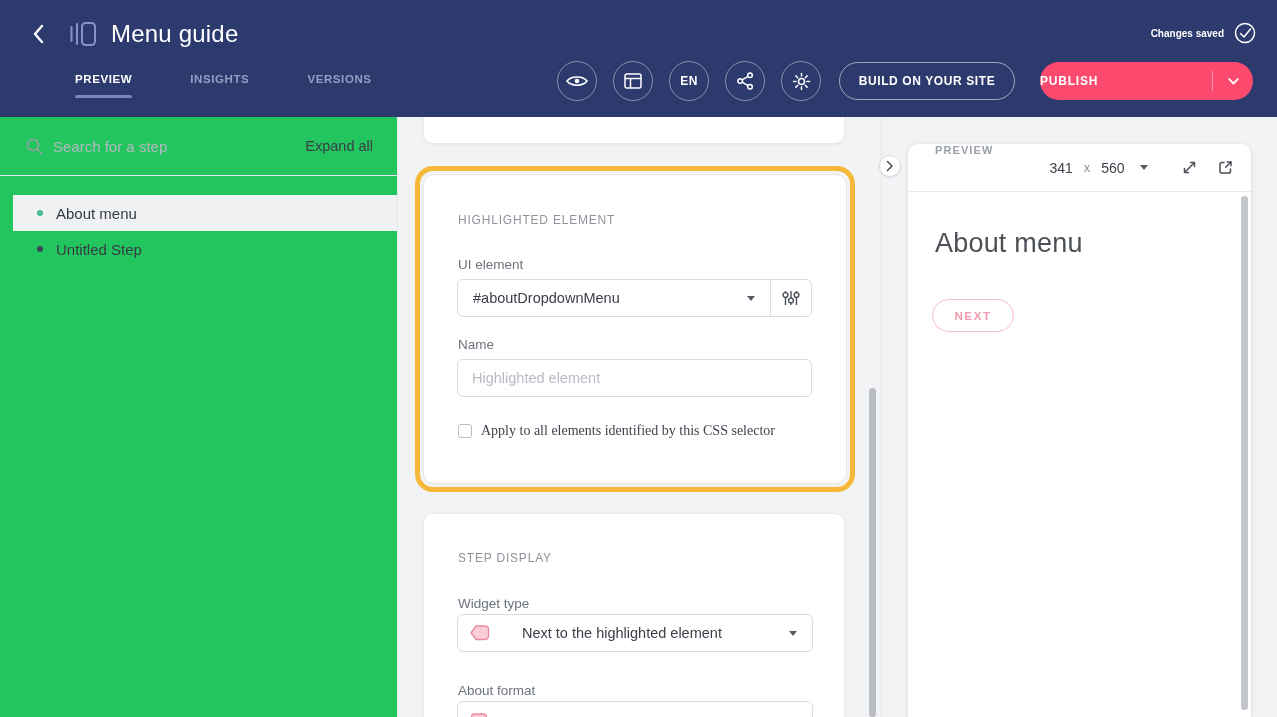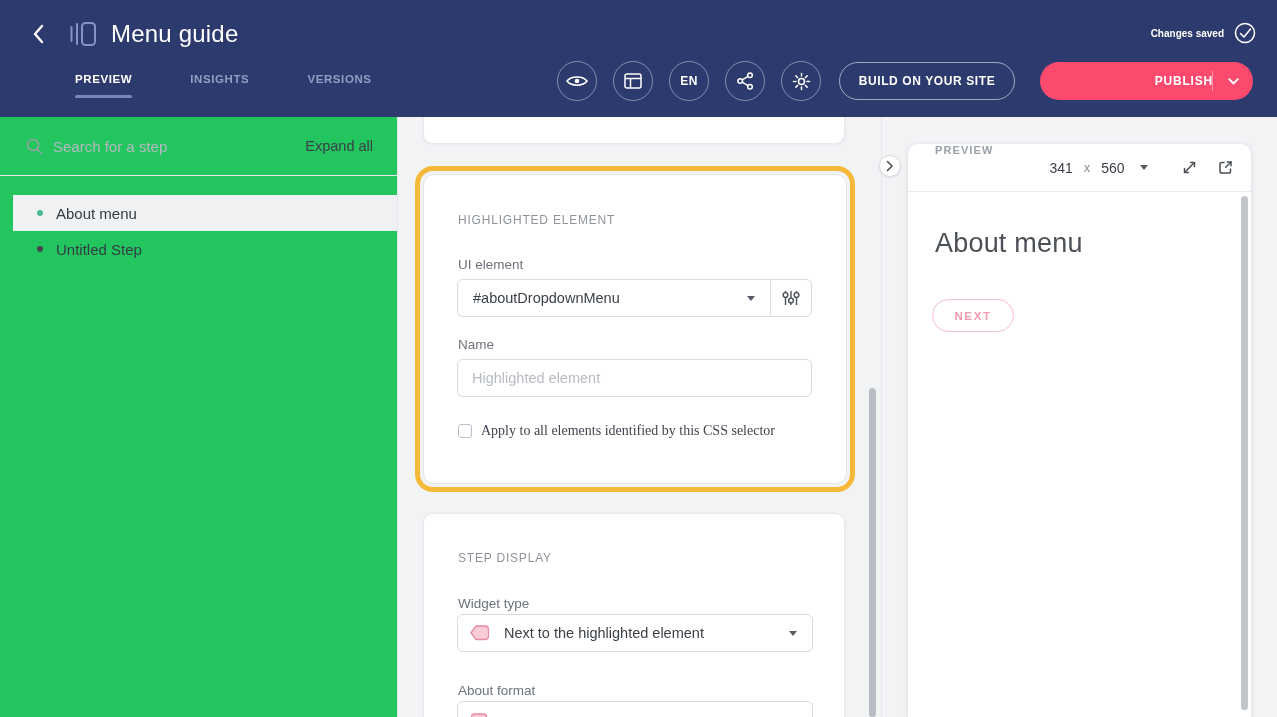--- a/index.html
+++ b/index.html
@@ -18,21 +18,21 @@
 
   .tabs { position:absolute; left:75px; top:73px; display:flex; gap:58px; }
   .tab { font-size:11.5px; font-weight:700; letter-spacing:.6px; color:#959dc4; padding-bottom:13px; cursor:pointer; position:relative; }
   .tab.active { color:#ffffff; }
   .tab.active::after { content:""; position:absolute; left:0; right:0; bottom:0; height:3px; background:#7b85bd; border-radius:2px; }
 
   .header-actions { position:absolute; left:557px; top:61px; display:flex; align-items:center; gap:16px; }
   .circle-btn { width:40px; height:40px; border:1px solid rgba(255,255,255,.42); border-radius:50%; display:flex; align-items:center; justify-content:center; cursor:pointer; }
   .lang-label { color:#fff; font-size:12px; font-weight:700; letter-spacing:.5px; }
   .build-btn { position:absolute; left:839px; top:62px; width:176px; height:38px; border:1.5px solid rgba(255,255,255,.55); border-radius:19px; color:#fff; font-size:12px; font-weight:700; letter-spacing:.6px; display:flex; align-items:center; justify-content:center; cursor:pointer; }
-  .publish-btn { position:absolute; left:1040px; top:62px; width:213px; height:38px; background:#fb4a6e; border-radius:19px; color:#fff; font-size:12px; font-weight:700; letter-spacing:.8px; display:flex; align-items:center; justify-content:flex-end; cursor:pointer; }
+  .publish-btn { position:absolute; left:1040px; top:62px; width:213px; height:38px; background:#fb4a6e; border-radius:19px; color:#fff; font-size:12px; font-weight:700; letter-spacing:.8px; display:flex; align-items:center; justify-content:flex-start; cursor:pointer; }
   .publish-btn .label-wrap { padding-right:40px; }
   .pub-divider { position:absolute; right:40px; top:9px; bottom:9px; width:1px; background:rgba(255,255,255,.4); }
   .pub-caret { position:absolute; right:14px; top:16px; }
 
   
   .sidebar { position:absolute; left:0; top:117px; width:398px; height:600px; background:#22c55e; border-right:1px solid #e4e6ea; }
   .search-row { position:absolute; left:0; top:0; width:100%; height:59px; border-bottom:1px solid #e8eaed; display:flex; align-items:center; padding:0 24px 0 26px; }
   .search-input { border:none; outline:none; background:transparent; font-size:15px; color:#454a53; margin-left:10px; width:210px; font-family:inherit; }
   .search-input::placeholder { color:#b5b9c1; }
   .expand-all { margin-left:auto; font-size:14.5px; color:#3b4049; cursor:pointer; }
@@ -219,21 +219,21 @@
 
   <div class="card step-display-card">
     <div class="section-title" style="left:34px; top:37px;">STEP DISPLAY</div>
     <div class="field-label" style="left:34px; top:82px;">Widget type</div>
     <div class="select" style="left:33px; top:100px; width:356px;">
       <span class="widget-icon">
         <svg width="22" height="20" viewBox="0 0 22 20">
             <path d="M7 3 H16 Q19.5 3 19.5 6.5 V13 Q19.5 16.5 16 16.5 H7 L2 9.75 Z" fill="#f9cdd8" stroke="#e78ba3" stroke-width="1.3" stroke-linejoin="round"></path>
           </svg>
       </span>
-      <span class="select-value" style="padding-left:13px;">Next to the highlighted element</span>
+      <span class="select-value" style="padding-left:13px;margin-left:18px;">Next to the highlighted element</span>
       <span class="caret"></span>
     </div>
     <div class="field-label" style="left:34px; top:169px;">About format</div>
     <div class="select" style="left:33px; top:187px; width:356px;">
       <span class="widget-icon">
         <svg width="20" height="18" viewBox="0 0 20 18">
             <rect x="2.5" y="3" width="15" height="13" rx="3" fill="#f9cdd8" stroke="#e78ba3" stroke-width="1.3"></rect>
           </svg>
       </span>
       <span class="select-value" style="padding-left:13px;"></span>

